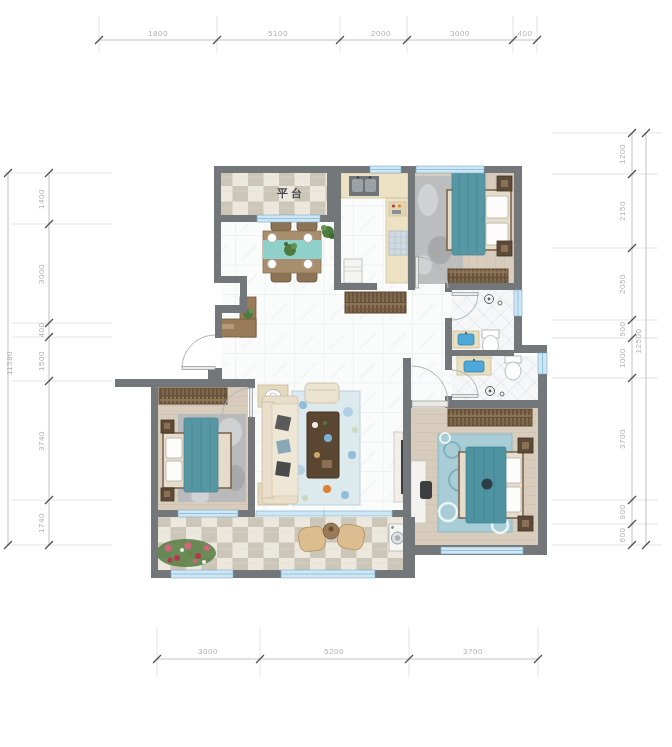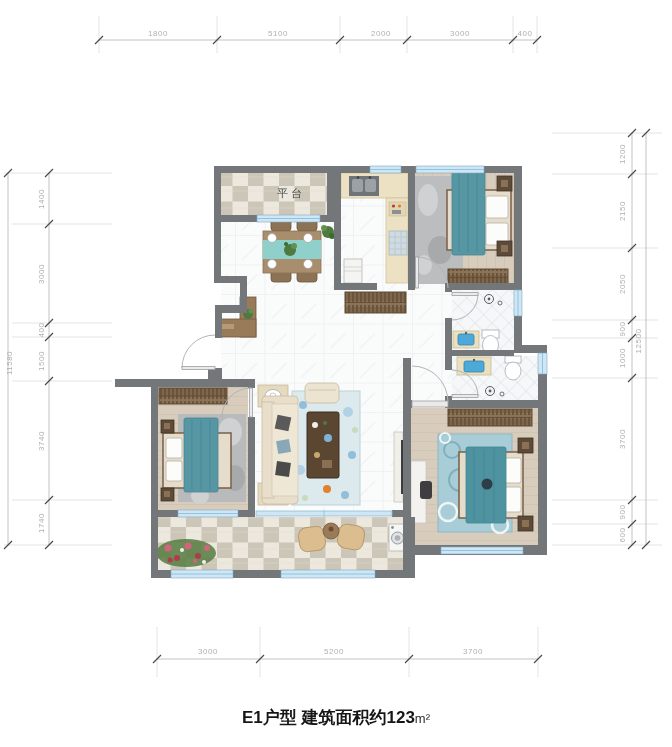--- a/index.html
+++ b/index.html
@@ -3,21 +3,21 @@
 <meta charset="utf-8">
 <style>
   html,body{margin:0;padding:0;background:#ffffff;}
   .canvas{position:relative;width:672px;height:747px;background:#fff;overflow:hidden;
           font-family:"Liberation Sans", sans-serif;}
   .canvas svg{position:absolute;left:0;top:0;}
   .dim{position:absolute;font-size:8px;color:#b0b0b0;white-space:nowrap;
        transform:translate(-50%,-50%);letter-spacing:.5px;}
   .dim.v{transform:translate(-50%,-50%) rotate(-90deg);}
   .room-label{position:absolute;font-size:11px;color:#41464a;letter-spacing:3px;
-       transform:translate(-50%,-50%);font-weight:400;}
+       transform:translate(-50%,-50%);font-weight:700;}
   .title{position:absolute;left:336px;top:706px;transform:translateX(-50%);
        font-size:17px;font-weight:700;color:#161616;white-space:nowrap;}
   .title .unit{font-weight:400;font-size:13px;color:#2e2e2e;}
 </style>
 </head>
 <body>
 
 <div class="canvas">
 
 <svg width="672" height="747" viewBox="0 0 672 747">
@@ -397,15 +397,14 @@
 <span class="dim v" style="left:622px;top:154px">1200</span>
 <span class="dim v" style="left:622px;top:211px">2150</span>
 <span class="dim v" style="left:622px;top:284px">2050</span>
 <span class="dim v" style="left:622px;top:329px">900</span>
 <span class="dim v" style="left:622px;top:358px">1000</span>
 <span class="dim v" style="left:622px;top:439px">3700</span>
 <span class="dim v" style="left:622px;top:512px">900</span>
 <span class="dim v" style="left:622px;top:535px">600</span>
 <span class="dim v" style="left:638px;top:341px">12500</span>
 
-<div class="title"><span>E1户型 建筑面积约123</span><span class="unit">m²</span></div>
 
 </div>
 
 </body></html>

